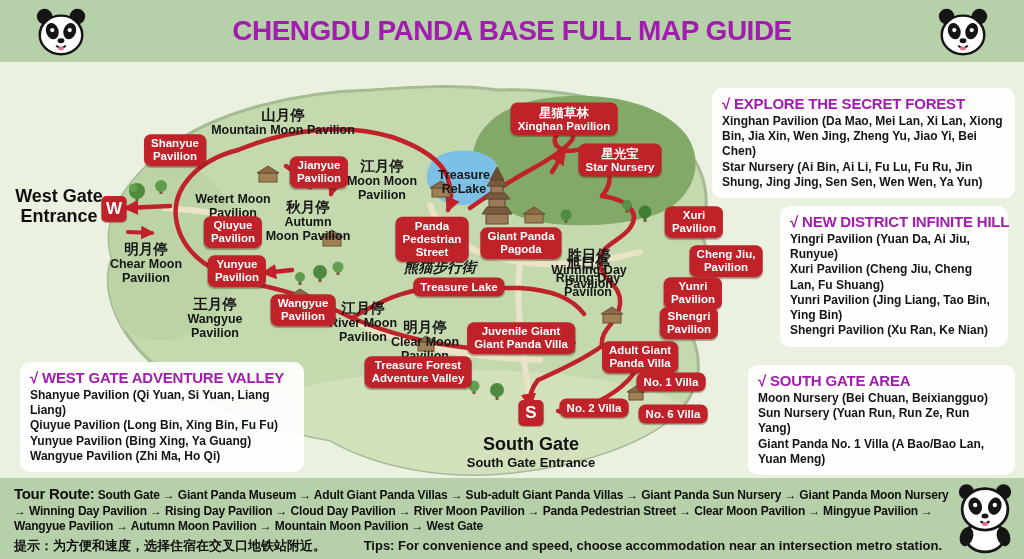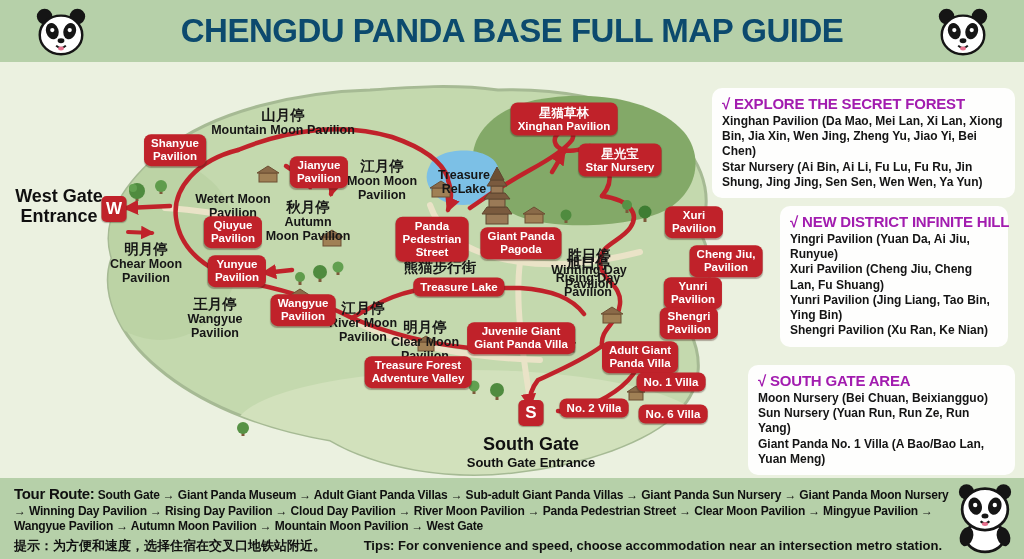--- a/index.html
+++ b/index.html
@@ -1,21 +1,21 @@
 <!DOCTYPE html>
 <html><head>
 <meta charset="utf-8">
 <style>
   html,body{margin:0;padding:0;}
   body{font-family:"Liberation Sans", sans-serif; background:#777;}
   #stage{position:relative;width:1024px;height:559px;background:#ebf1e0;overflow:hidden;margin:0 auto;}
 
   
   .header{position:absolute;left:0;top:0;width:1024px;height:62px;background:#b6d0a9;display:flex;align-items:center;justify-content:center;}
-  .title{font-size:33px;font-weight:900;letter-spacing:-0.5px;color:#0c4a6e;white-space:nowrap;}
+  .title{font-size:28px;font-weight:900;letter-spacing:-0.5px;color:#a21caf;white-space:nowrap;}
   .panda{position:absolute;}
   .panda svg{display:block;}
 
   
   .footer{position:absolute;left:0;top:478px;width:1024px;height:81px;background:#b6d0a9;padding:6px 0 0 0;box-sizing:border-box;}
   .route{width:935px;margin-left:14px;font-size:12px;font-weight:600;color:#101010;line-height:1.3;letter-spacing:-0.2px;}
   .route .lbl{font-size:15px;font-weight:800;letter-spacing:-0.3px;}
   .tips{width:935px;margin-left:14px;margin-top:2px;font-size:13px;color:#101010;white-space:nowrap;}
   .tips .zh{font-weight:700;}
   .tips .en{font-weight:600;margin-left:34px;}
@@ -351,21 +351,21 @@
   <div class="blabel" style="left:146px;top:263px;">
     <span class="zh">明月停</span>
       <span>Chear Moon</span>
       <span>Pavilion</span>
   </div>
   <div class="blabel" style="left:215px;top:318px;">
     <span class="zh">王月停</span>
       <span>Wangyue</span>
       <span>Pavilion</span>
   </div>
-  <div class="blabel" style="left:440px;top:267px;">
+  <div class="blabel" style="left:440px;top:267px;font-style:italic;">
     <span class="zh">熊猫步行街</span>
   </div>
   <div class="blabel" style="left:589px;top:229px;margin-top:40px;">
     <span class="zh">胜日停</span>
       <span>Winning Day</span>
       <span>Pavilion</span>
   </div>
   <div class="blabel" style="left:588px;top:277px;">
     <span class="zh">旭日停</span>
       <span>Rising Day</span>
@@ -392,20 +392,27 @@
     <p>Yingri Pavilion (Yuan Da, Ai Jiu, Runyue)</p>
     <p>Xuri Pavilion (Cheng Jiu, Cheng Lan, Fu Shuang)</p>
     <p>Yunri Pavilion (Jing Liang, Tao Bin, Ying Bin)</p>
     <p>Shengri Pavilion (Xu Ran, Ke Nian)</p>
   </div>
   <div class="panel" style="left:748px;top:365px;width:267px;">
     <h3>√ SOUTH GATE AREA</h3>
     <p>Moon Nursery (Bei Chuan, Beixiangguo)</p>
     <p>Sun Nursery (Yuan Run, Run Ze, Run Yang)</p>
     <p>Giant Panda No. 1 Villa (A Bao/Bao Lan, Yuan Meng)</p>
+  </div>
+  <div class="panel" style="left:20px;top:362px;width:284px;">
+    <h3>√ WEST GATE ADVENTURE VALLEY</h3>
+    <p>Shanyue Pavilion (Qi Yuan, Si Yuan, Liang Liang)</p>
+    <p>Qiuyue Pavilion (Long Bin, Xing Bin, Fu Fu)</p>
+    <p>Yunyue Pavilion (Bing Xing, Ya Guang)</p>
+    <p>Wangyue Pavilion (Zhi Ma, Ho Qi)</p>
   </div>
 
   <div class="footer">
     <div class="route">
       <span class="lbl">Tour Route:</span>
       <span>South Gate → Giant Panda Museum → Adult Giant Panda Villas → Sub-adult Giant Panda Villas → Giant Panda Sun Nursery → Giant Panda Moon Nursery → Winning Day Pavilion → Rising Day Pavilion → Cloud Day Pavilion → River Moon Pavilion → Panda Pedestrian Street → Clear Moon Pavilion → Mingyue Pavilion → Wangyue Pavilion → Autumn Moon Pavilion → Mountain Moon Pavilion → West Gate</span>
     </div>
     <div class="tips">
       <span class="zh">提示：为方便和速度，选择住宿在交叉口地铁站附近。</span>
       <span class="en">Tips: For convenience and speed, choose accommodation near an intersection metro station.</span>

